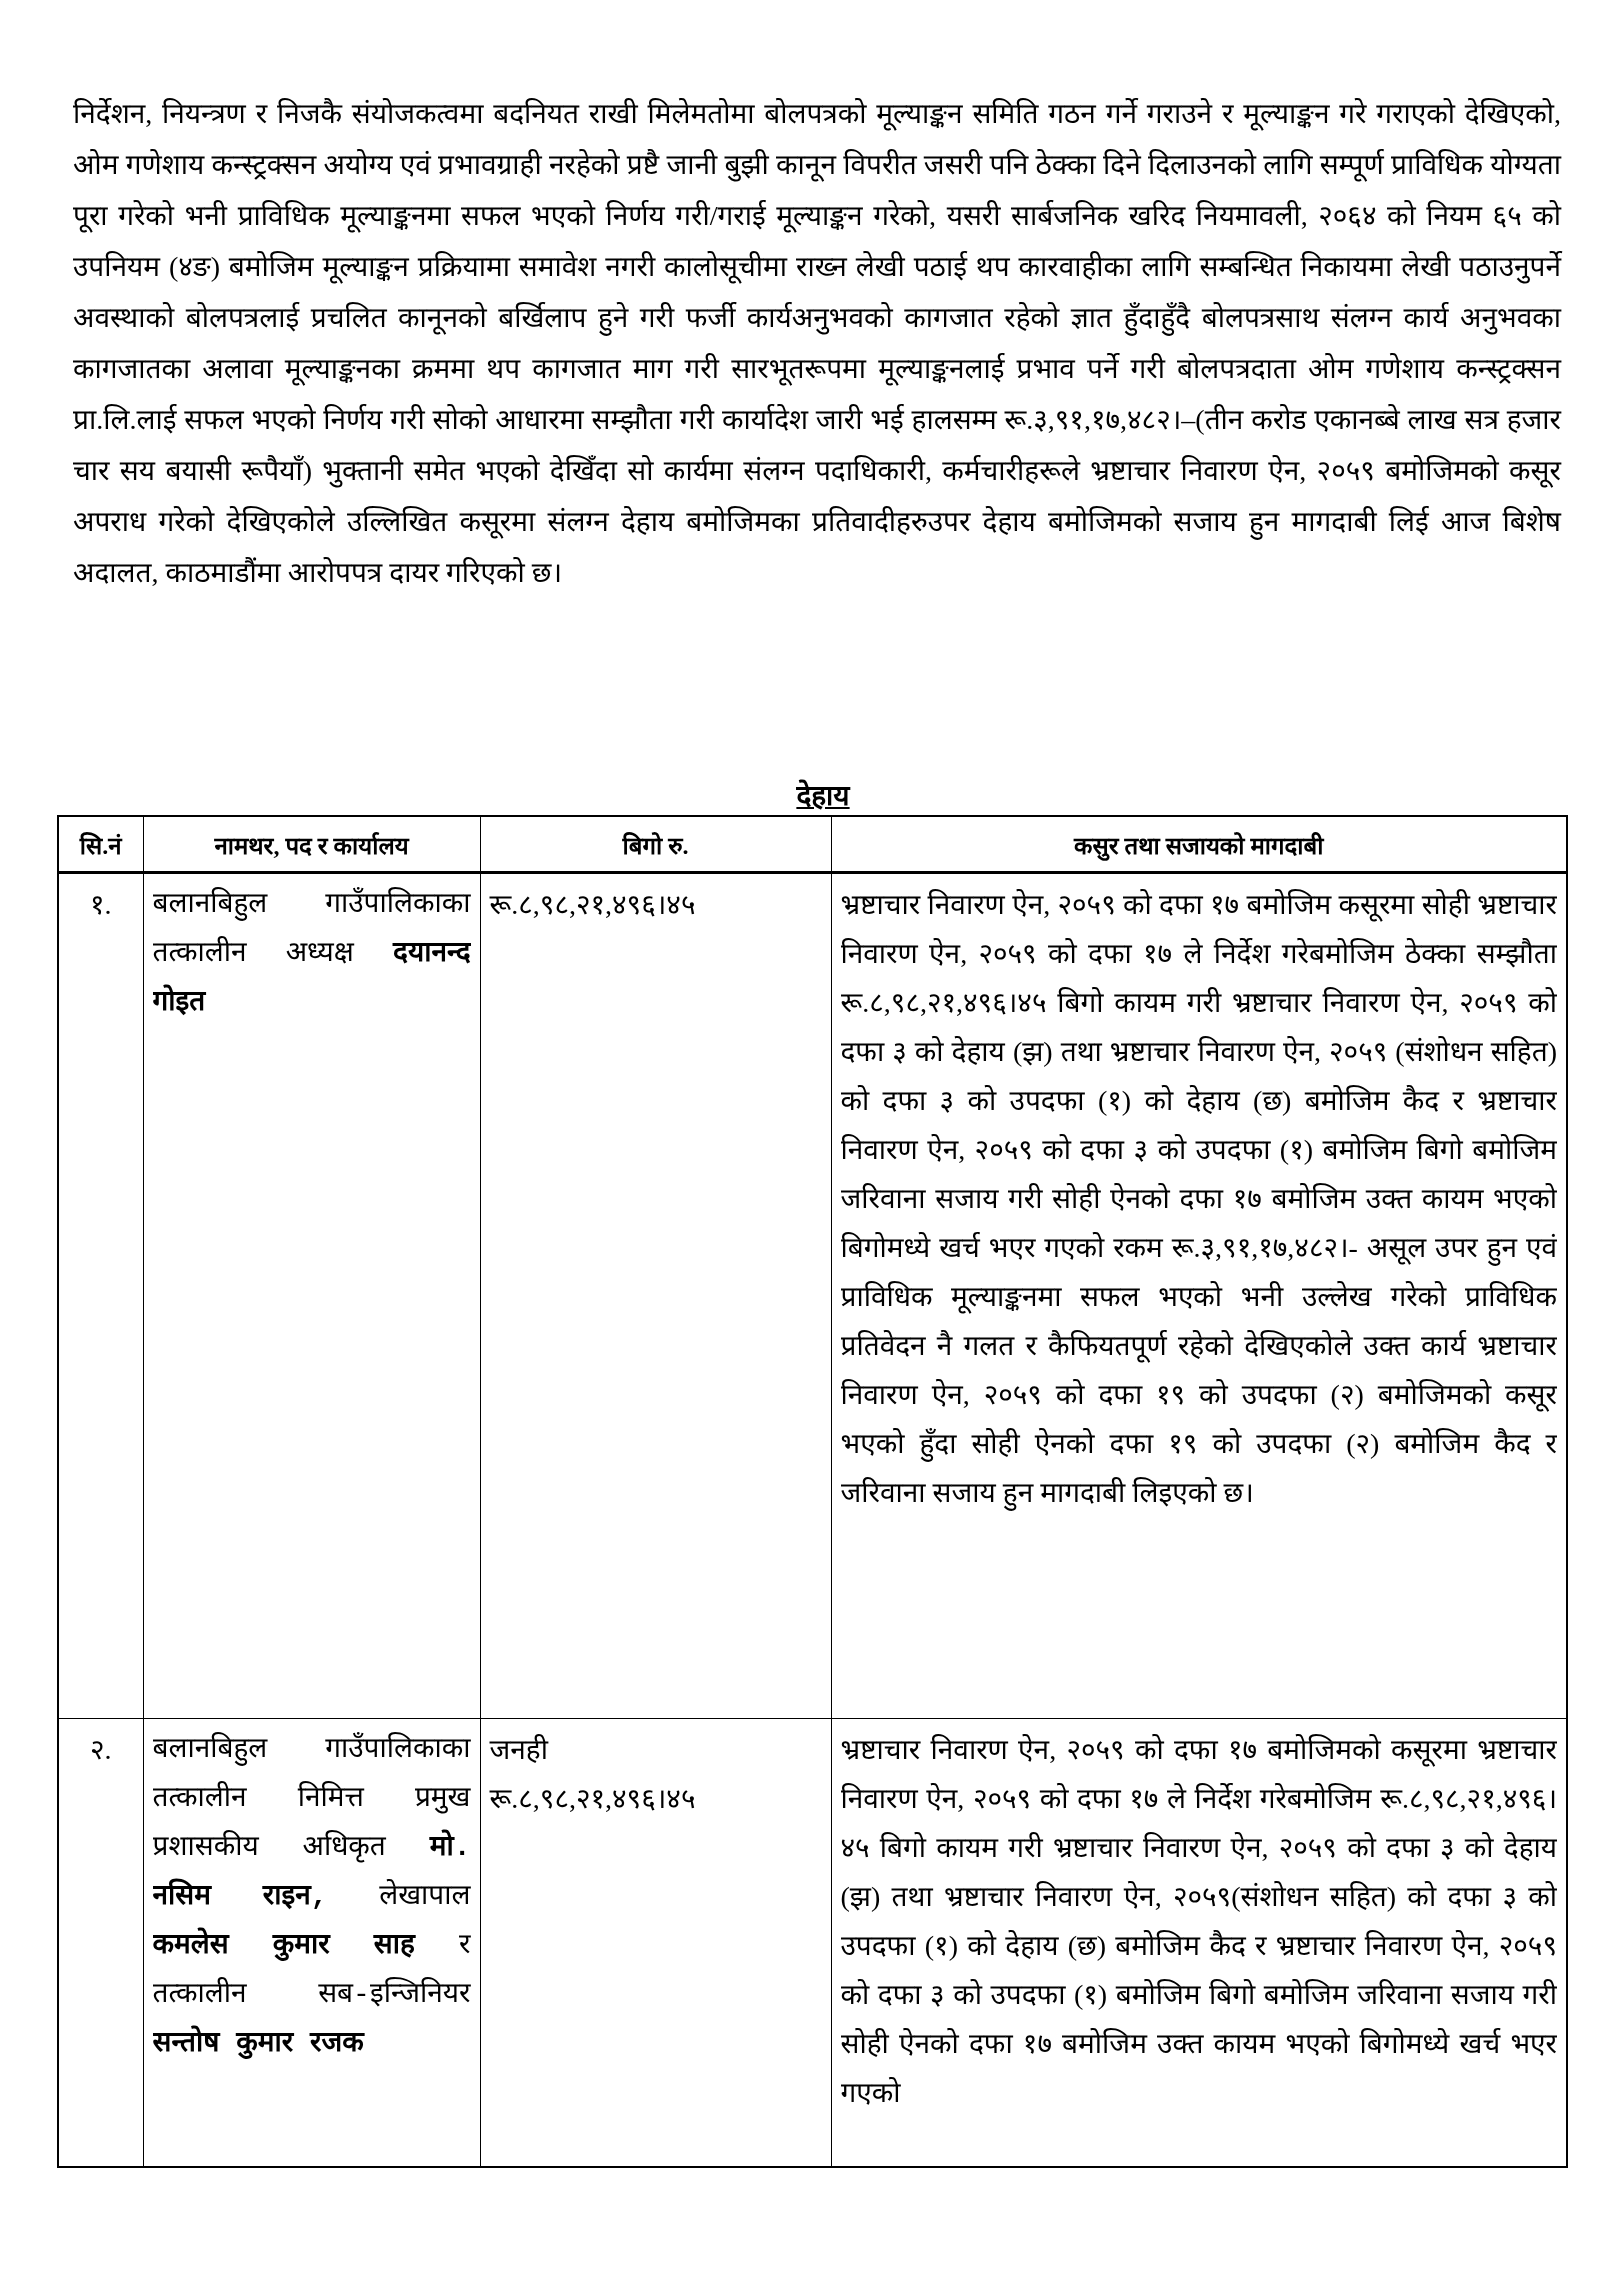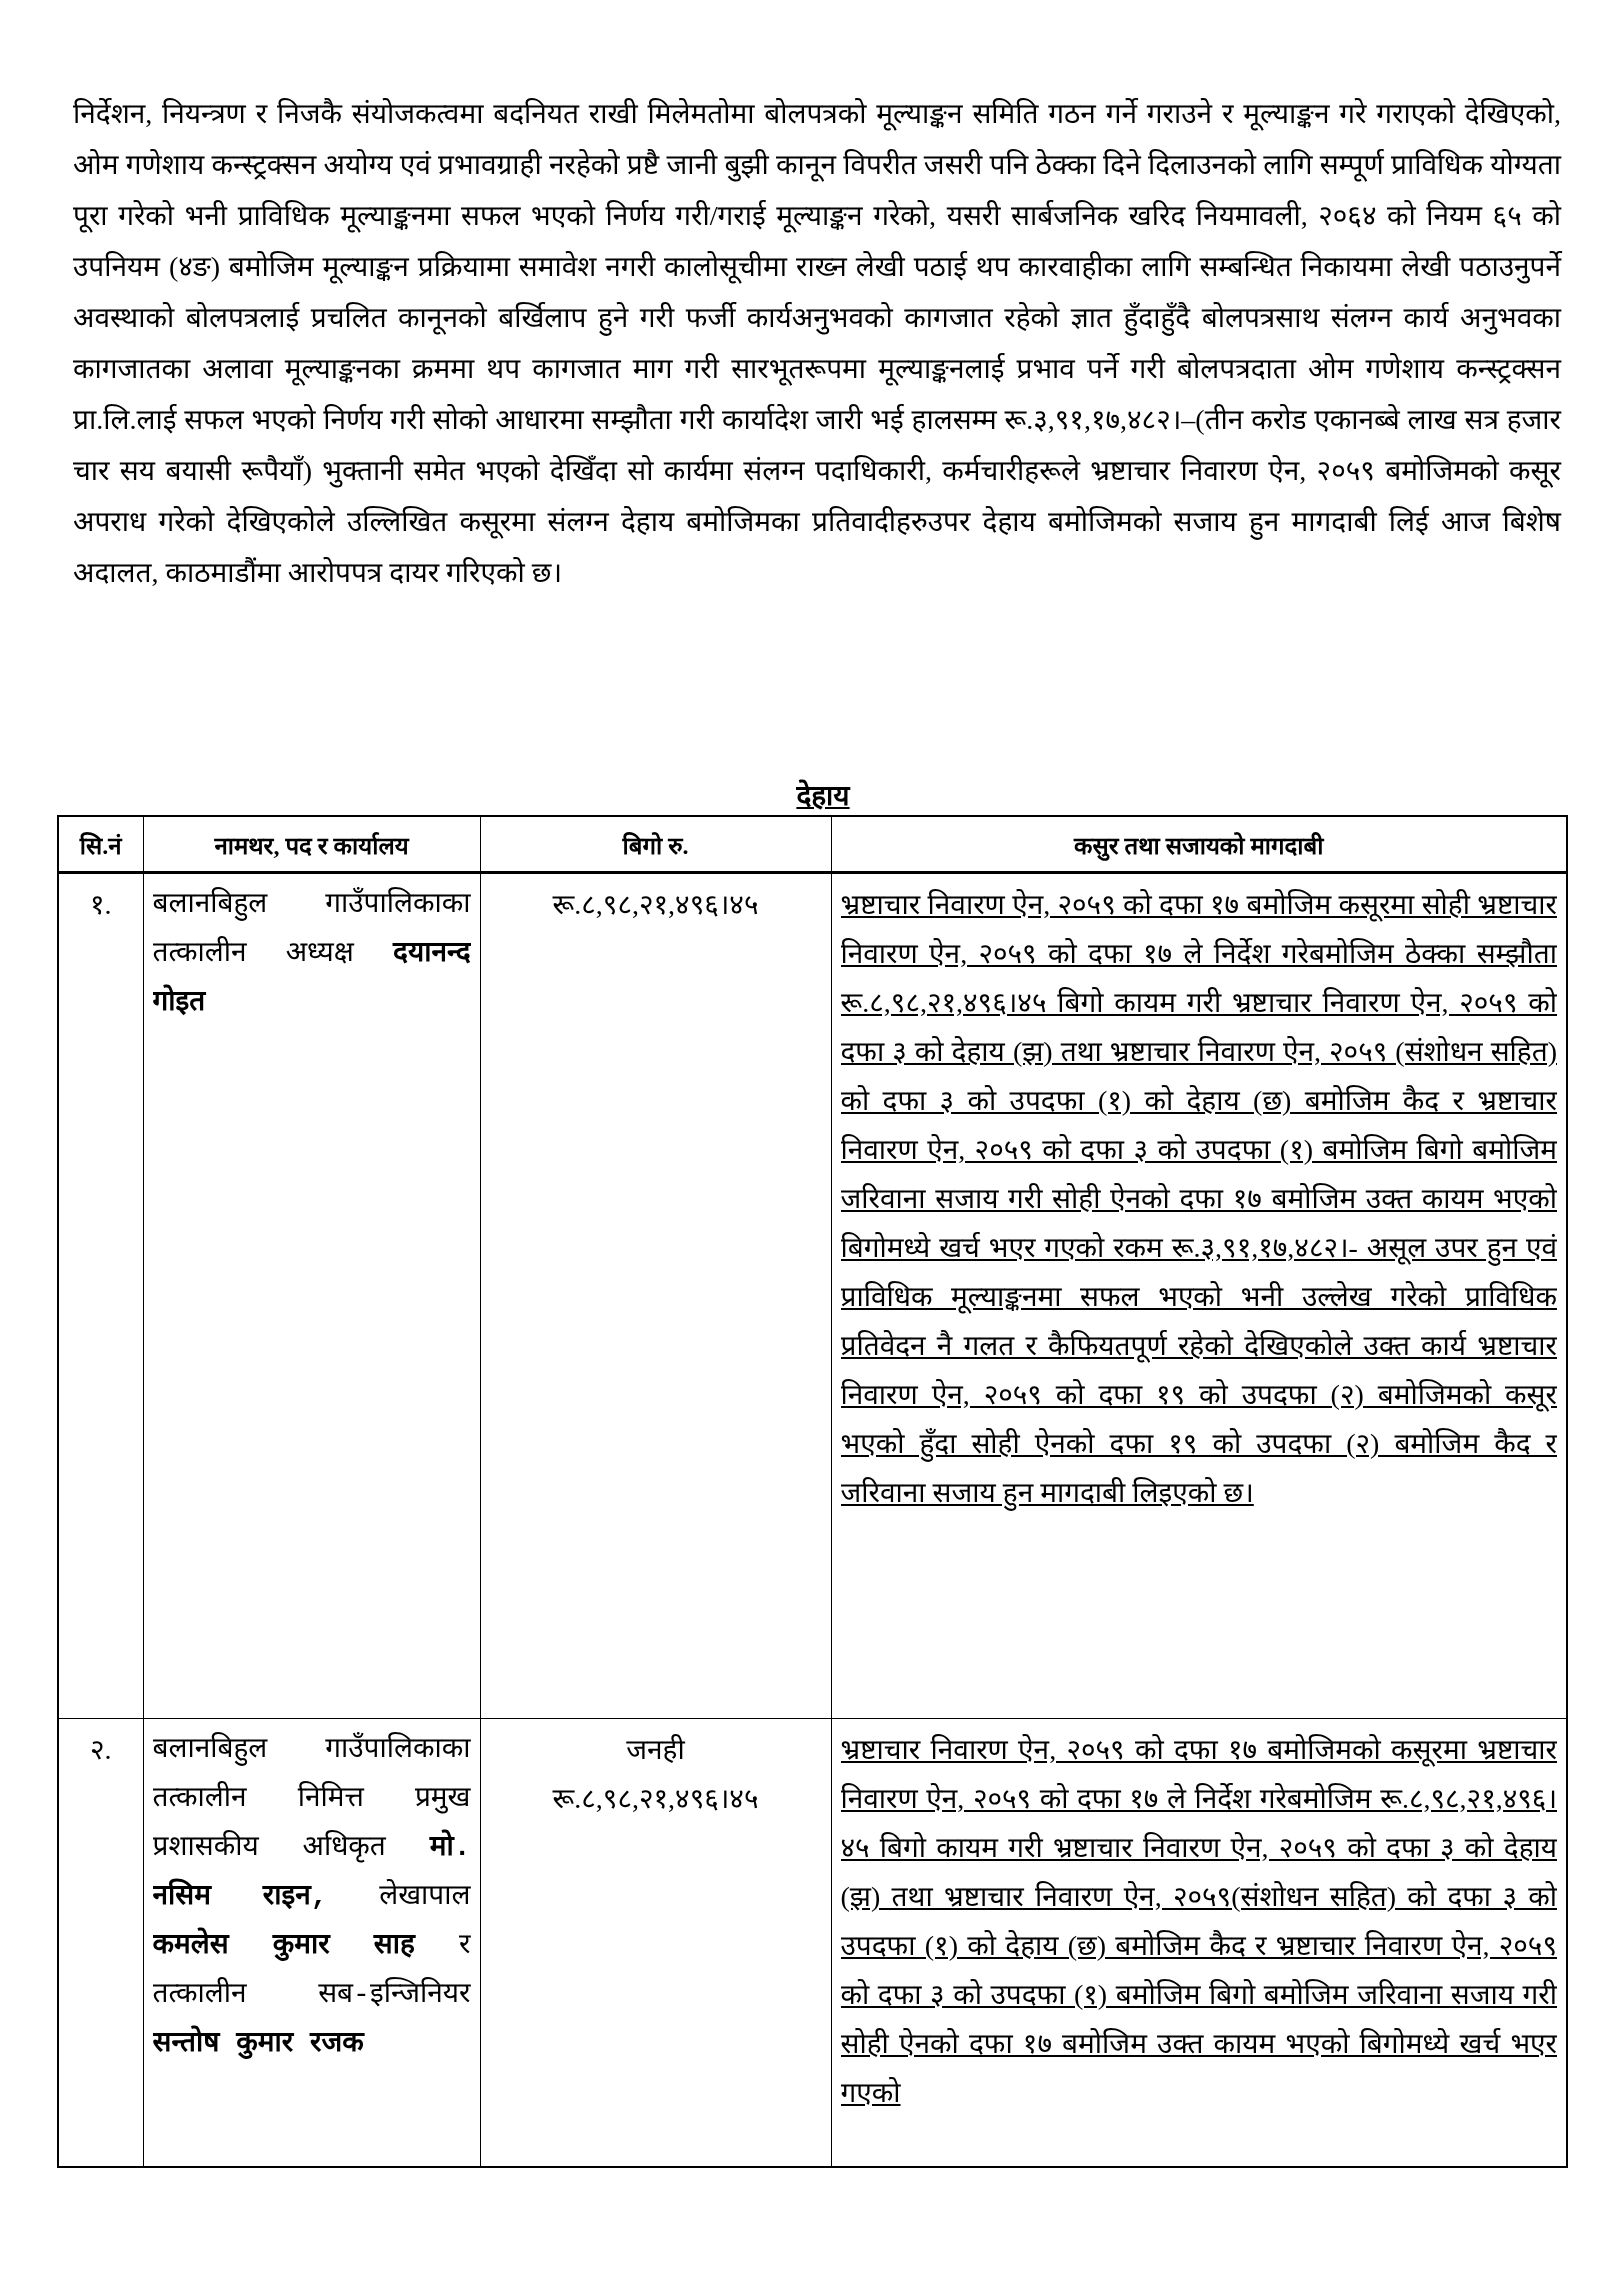--- a/index.html
+++ b/index.html
@@ -55,22 +55,22 @@
     padding: 10.7px 3.6px;
     font-size: 24px;
   }
   table.charges td {
     vertical-align: top;
     padding: 5.4px 9px 0 9px;
     line-height: 49px;
   }
   td.sn { text-align: center; padding-left: 1.8px; padding-right: 1.8px; }
   td.name { text-align: justify; text-align-last: left; padding-left: 12.5px; padding-right: 10.7px; font-family: Liberation Mono, monospace; }
-  td.amount { text-align: center; padding-left: 5.4px; padding-right: 5.4px; }
-  td.charge { text-align: justify; text-align-last: left; padding-left: 10.7px; padding-right: 9px; text-decoration: underline; }
+  td.amount { text-align: left; padding-left: 5.4px; padding-right: 5.4px; }
+  td.charge { text-align: justify; text-align-last: left; padding-left: 10.7px; padding-right: 9px; }
   .clip-r1 { max-height: 838px; overflow: hidden; }
   .clip-r2 { max-height: 441px; overflow: hidden; }
   .b { font-weight: bold; }
 </style>
 </head>
 <body>
 
 <div class="page">
 
   <p class="intro">निर्देशन, नियन्त्रण र निजकै संयोजकत्वमा बदनियत राखी मिलेमतोमा बोलपत्रको मूल्याङ्कन समिति गठन गर्ने गराउने र मूल्याङ्कन गरे गराएको देखिएको, ओम गणेशाय कन्स्ट्रक्सन अयोग्य एवं प्रभावग्राही नरहेको प्रष्टै जानी बुझी कानून विपरीत जसरी पनि ठेक्का दिने दिलाउनको लागि सम्पूर्ण प्राविधिक योग्यता पूरा गरेको भनी प्राविधिक मूल्याङ्कनमा सफल भएको निर्णय गरी/गराई मूल्याङ्कन गरेको, यसरी सार्बजनिक खरिद नियमावली, २०६४ को नियम ६५ को उपनियम (४ङ) बमोजिम मूल्याङ्कन प्रक्रियामा समावेश नगरी कालोसूचीमा राख्न लेखी पठाई थप कारवाहीका लागि सम्बन्धित निकायमा लेखी पठाउनुपर्ने अवस्थाको बोलपत्रलाई प्रचलित कानूनको बर्खिलाप हुने गरी फर्जी कार्यअनुभवको कागजात रहेको ज्ञात हुँदाहुँदै बोलपत्रसाथ संलग्न कार्य अनुभवका कागजातका अलावा मूल्याङ्कनका क्रममा थप कागजात माग गरी सारभूतरूपमा मूल्याङ्कनलाई प्रभाव पर्ने गरी बोलपत्रदाता ओम गणेशाय कन्स्ट्रक्सन प्रा.लि.लाई सफल भएको निर्णय गरी सोको आधारमा सम्झौता गरी कार्यादेश जारी भई हालसम्म रू.३,९१,१७,४८२।–(तीन करोड एकानब्बे लाख सत्र हजार चार सय बयासी रूपैयाँ) भुक्तानी समेत भएको देखिँदा सो कार्यमा संलग्न पदाधिकारी, कर्मचारीहरूले भ्रष्टाचार निवारण ऐन, २०५९ बमोजिमको कसूर अपराध गरेको देखिएकोले उल्लिखित कसूरमा संलग्न देहाय बमोजिमका प्रतिवादीहरुउपर देहाय बमोजिमको सजाय हुन मागदाबी लिई आज बिशेष अदालत, काठमाडौंमा आरोपपत्र दायर गरिएको छ।</p>

